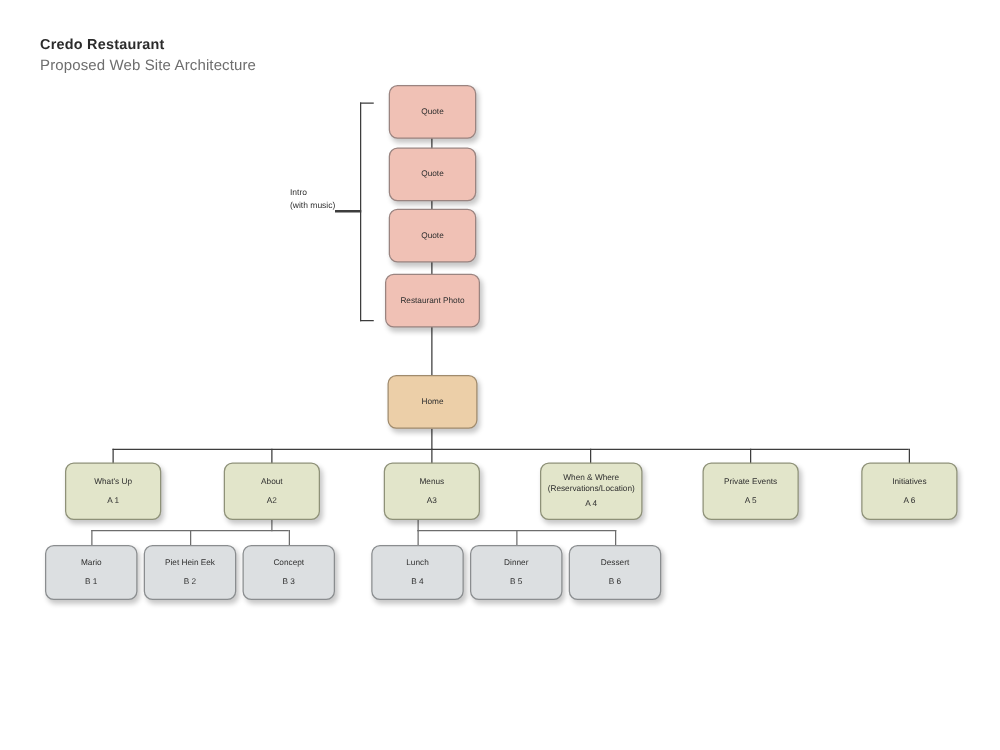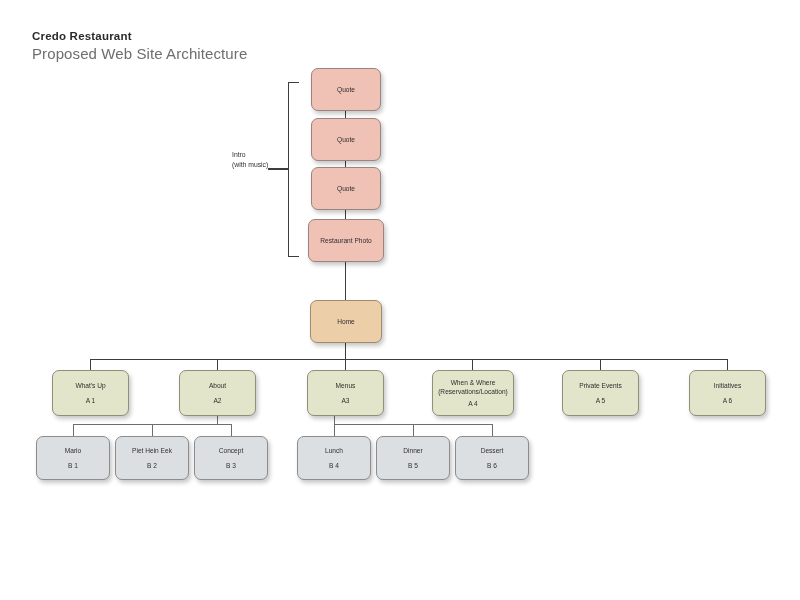--- a/index.html
+++ b/index.html
@@ -13,21 +13,21 @@
   }
   #canvas{position:absolute;left:0;top:0;width:712px;height:600px;border-radius:18px;}
 
   .title{
     position:absolute;left:32px;top:30px;
     font-size:11.5px;font-weight:bold;color:#2b2b2b;
     letter-spacing:.2px;white-space:nowrap;
   }
   .subtitle{
     position:absolute;left:32px;top:45px;
-    font-size:15px;font-weight:normal;color:#6e6e6e;
+    font-size:12px;font-weight:normal;color:#6e6e6e;
     letter-spacing:.1px;white-space:nowrap;
   }
 
   
   .node{
     position:absolute;
     box-sizing:border-box;
     border:1px solid #8d8d8d;
     border-radius:7px;
     display:flex;

